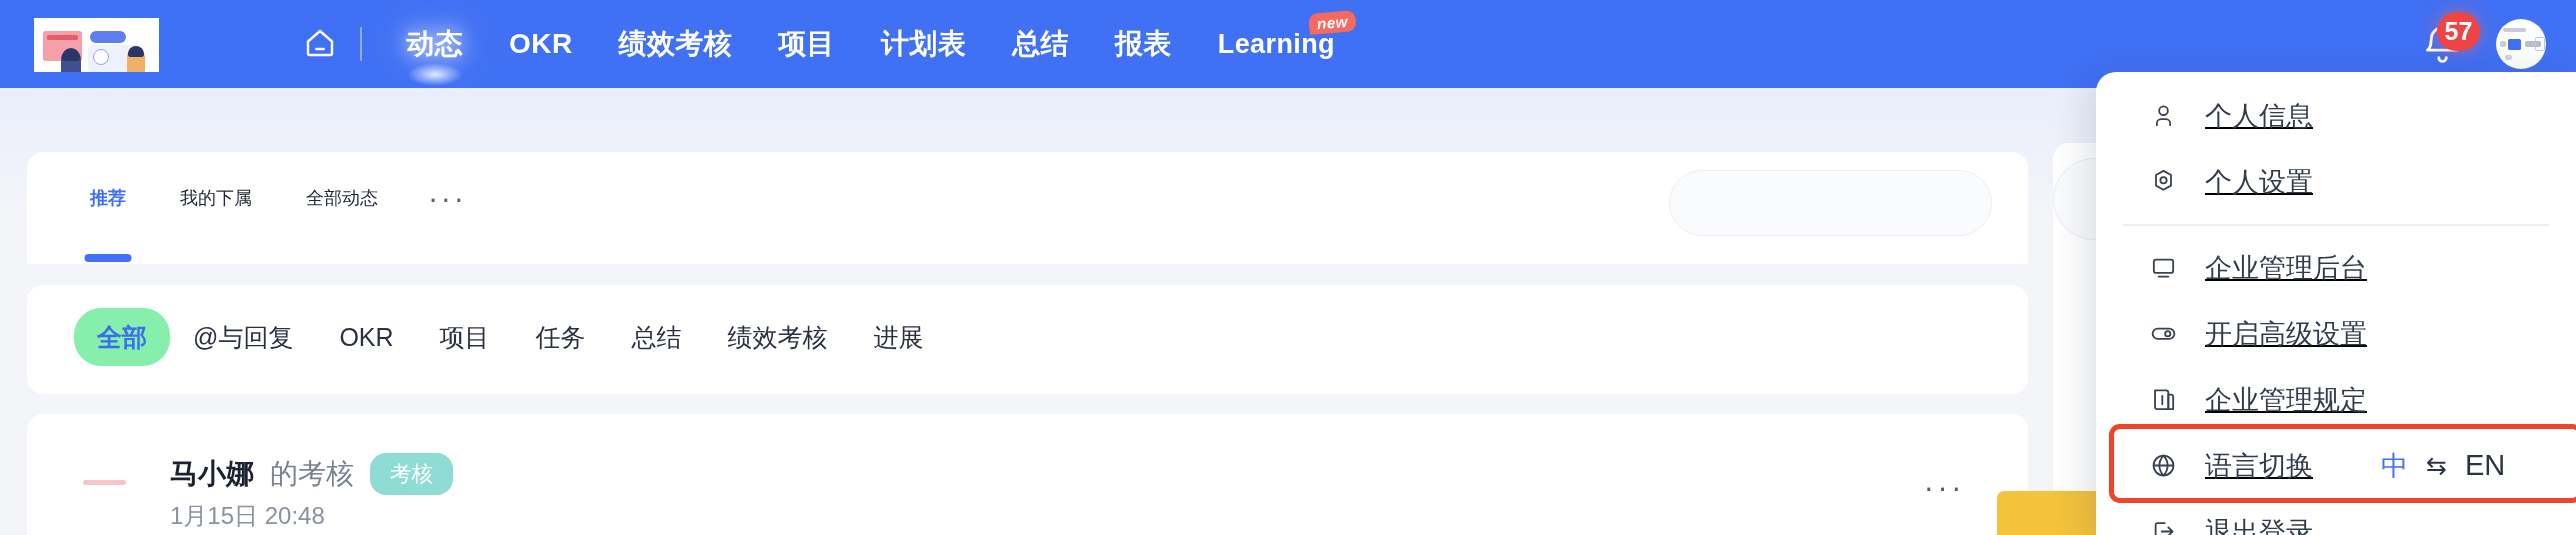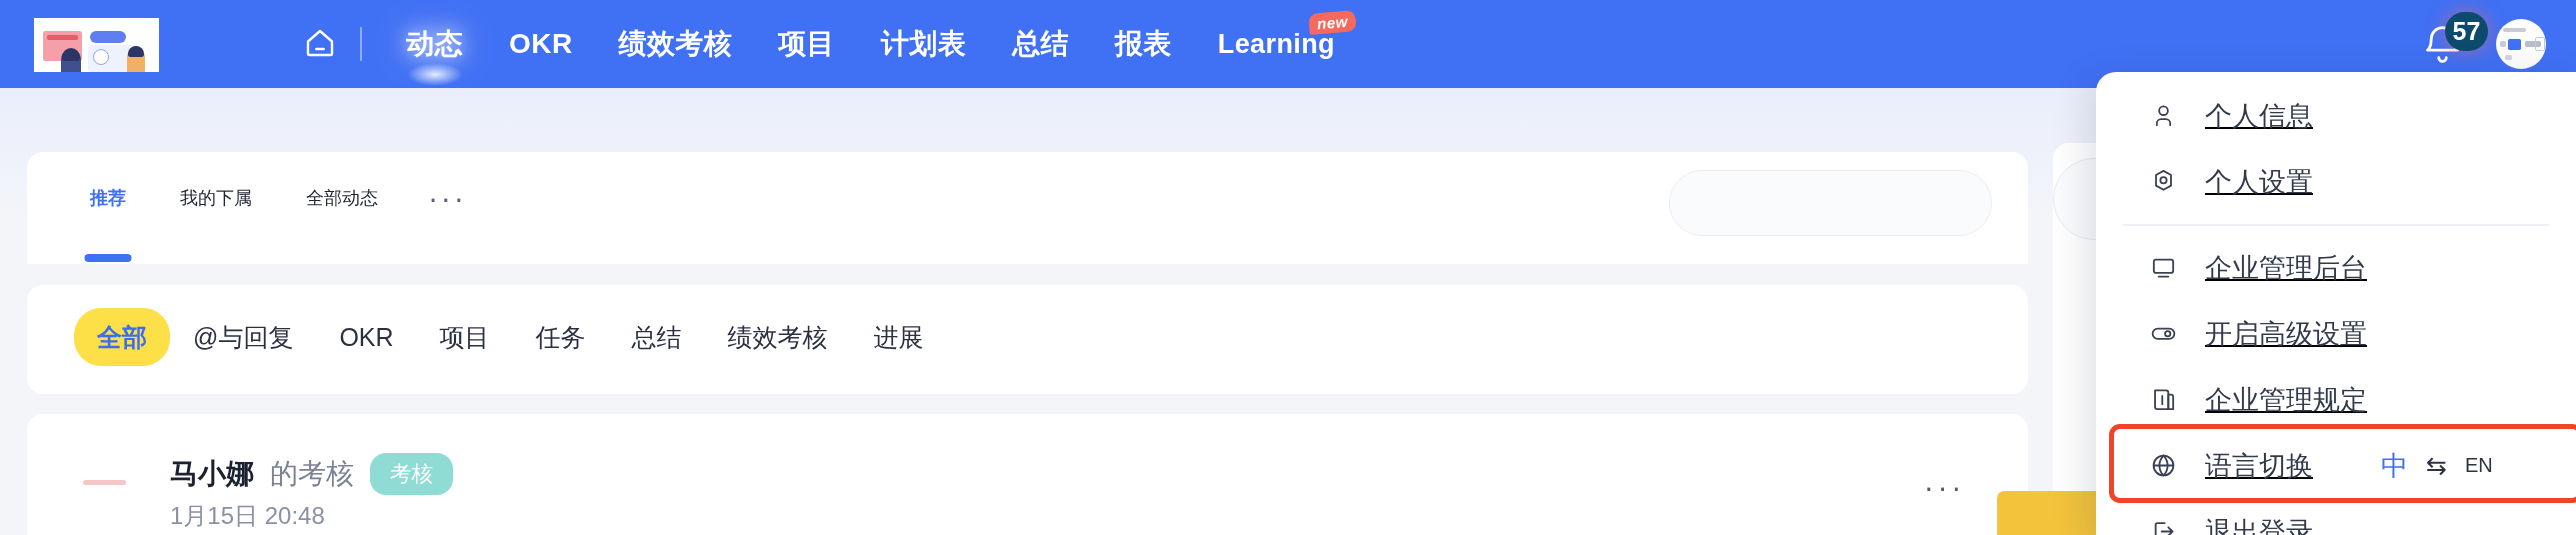--- a/index.html
+++ b/index.html
@@ -98,26 +98,25 @@
   }
 
   .nav-right {
     position: absolute; right: 30.5px; top: 0; height: 88px;
     display: flex; align-items: center; gap: 30.5px;
   }
   .bell-wrap { position: relative; width: 45px; height: 47px; cursor: pointer; }
   .bell-badge {
     position: absolute; left: 17px; top: -9px;
     min-width: 43px; height: 39px; padding: 0 7.2px;
-    background: #0c4a6e; color: #fff;
+    background: #ef4444; color: #fff;
     border-radius: 21.5px;
     font-size: 25px; font-weight: 700;
     display: flex; align-items: center; justify-content: center;
     box-shadow: 0 0 18px rgba(244,104,92,.55);
-    margin-left: 8px;
   }
   .avatar {
     width: 50px; height: 50px; border-radius: 50%;
     background: #fdfdfd; overflow: hidden; position: relative;
     cursor: pointer; flex: 0 0 auto;
   }
   .avatar .a-l1 { position:absolute; left:7.2px; top:9px; width:23px; height:3.6px; background:#c9ccd6; border-radius:1.8px;}
   .avatar .a-chk { position:absolute; left:12.5px; top:20px; width:12.5px; height:10.8px; background:#4070f4; border-radius:1.8px;}
   .avatar .a-l2 { position:absolute; left:29px; top:21.5px; width:16px; height:6.3px; background:#b9bdc9; border-radius:1.8px;}
   .avatar .a-l3 { position:absolute; left:4.5px; top:22.4px; width:6.3px; height:5.4px; background:#c9ccd6; border-radius:1.8px;}
@@ -157,21 +156,21 @@
 
   .filter-card {
     position: absolute; left: 27px; top: 285px; width: 2001px; height: 109px;
     background: #fff; border-radius: 16px;
   }
   .chips { position: absolute; left: 47px; top: 23px; display: flex; align-items: center; gap: 0; }
   .chip {
     font-size: 25px; color: #2a3040; padding: 12.5px 23px; border-radius: 27px;
     cursor: pointer; white-space: nowrap;
   }
-  .chip.active { background: #fde047; color: #3a6df0; font-weight: 700; }
+  .chip.active { background: #86efac; color: #3a6df0; font-weight: 700; }
 
   .feed-card {
     position: absolute; left: 27px; top: 414px; width: 2001px; height: 122px;
     background: #fff; border-radius: 16px 16px 0 0;
   }
   .feed-avatar {
     position: absolute; left: 47px; top: 41px; width: 61px; height: 61px;
     border-radius: 50%; background: #ffffff; overflow:hidden;
   }
   .feed-avatar .fa-l {
@@ -245,21 +244,21 @@
   .lang-highlight {
     position: absolute; left: 12.5px; right: -7.2px; top: -9px; height: 79px;
     border: 5.4px solid #f0442a; border-radius: 10.8px; pointer-events: none;
   }
   .lang-switch {
     position: absolute; left: 285px; top: 50%; transform: translateY(-50%);
     display: flex; align-items: center; gap: 18px;
   }
   .lang-cn { font-size: 27px; color: #4070f4; font-weight: 500; }
   .lang-arrow { font-size: 25px; color: #2c3342; }
-  .lang-en { font-size: 20px; color: #2c3342; font-weight: 500; }
+  .lang-en { font-size: 29px; color: #2c3342; font-weight: 500; }
 </style>
 </head>
 <body>
 
 <div id="root">
 
   <div class="topnav">
 
     <div class="logo-box">
       <div class="logo-art">

